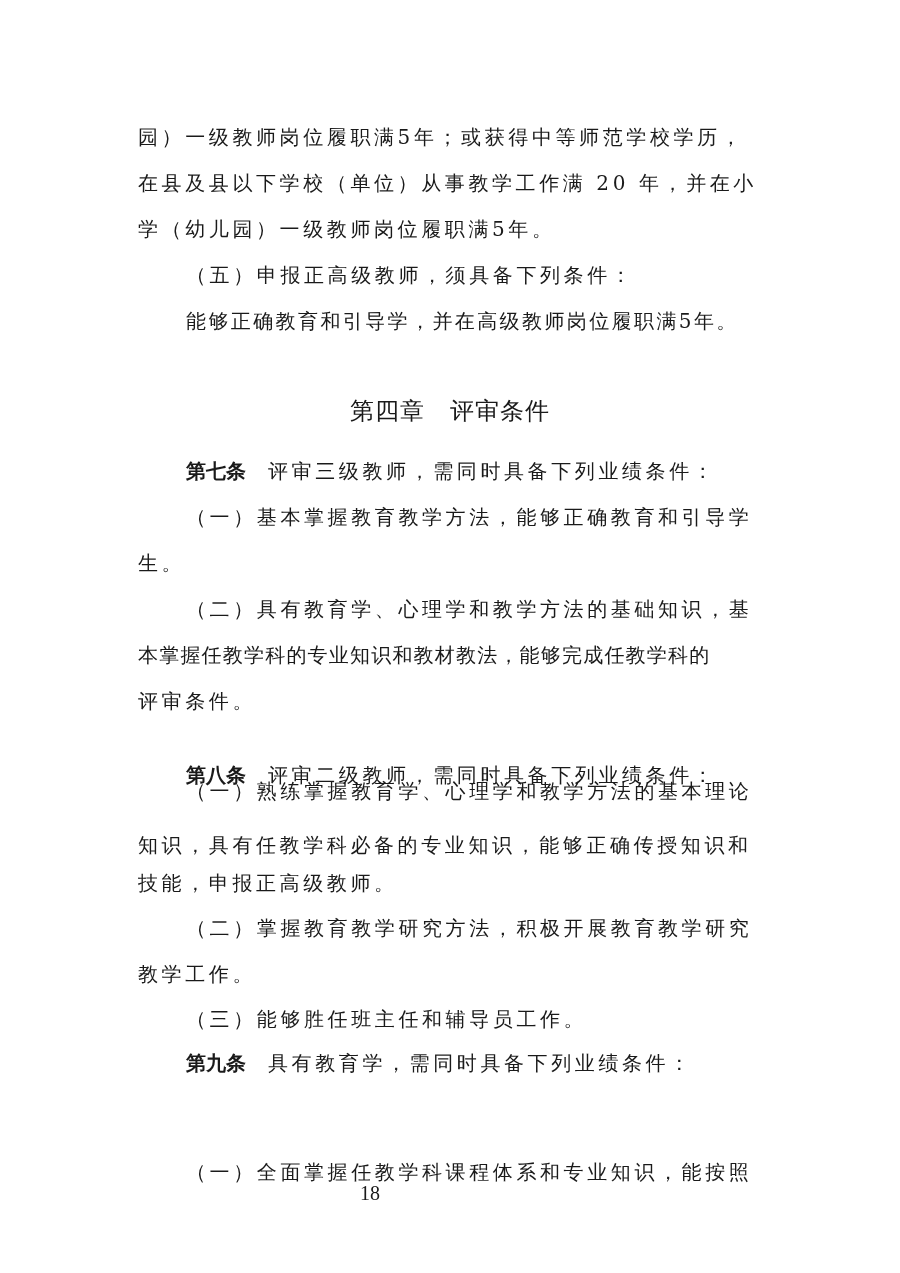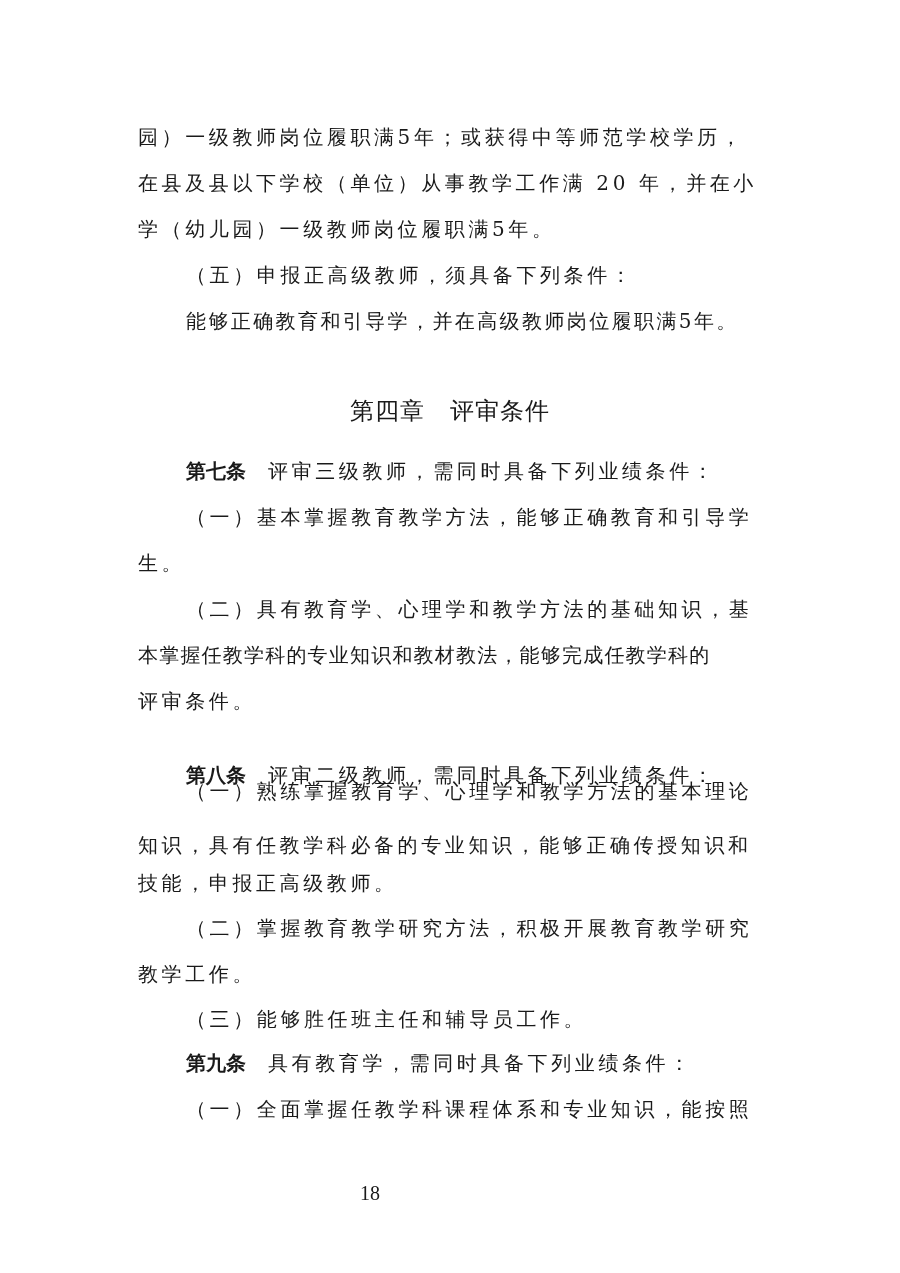--- a/index.html
+++ b/index.html
@@ -46,16 +46,16 @@
   <div class="line indent" style="top:776px">（一）熟练掌握教育学、心理学和教学方法的基本理论</div>
   <div class="line" style="top:830px">知识，具有任教学科必备的专业知识，能够正确传授知识和</div>
   <div class="line" style="top:868px">技能，申报正高级教师。</div>
   <div class="line indent" style="top:913px">（二）掌握教育教学研究方法，积极开展教育教学研究</div>
   <div class="line" style="top:959px">教学工作。</div>
   <div class="line indent" style="top:1004px">（三）能够胜任班主任和辅导员工作。</div>
 
   <div class="line indent" style="top:1048px">
     <span class="article">第九条</span><span class="art-gap"></span><span>具有教育学，需同时具备下列业绩条件：</span>
   </div>
-  <div class="line indent" style="top:1094px">（一）全面掌握任教学科课程体系和专业知识，能按照</div>
+  <div class="line indent" style="top:1157px">（一）全面掌握任教学科课程体系和专业知识，能按照</div>
 
   <div class="pagenum">18</div>
 </div>
 
 </body></html>

